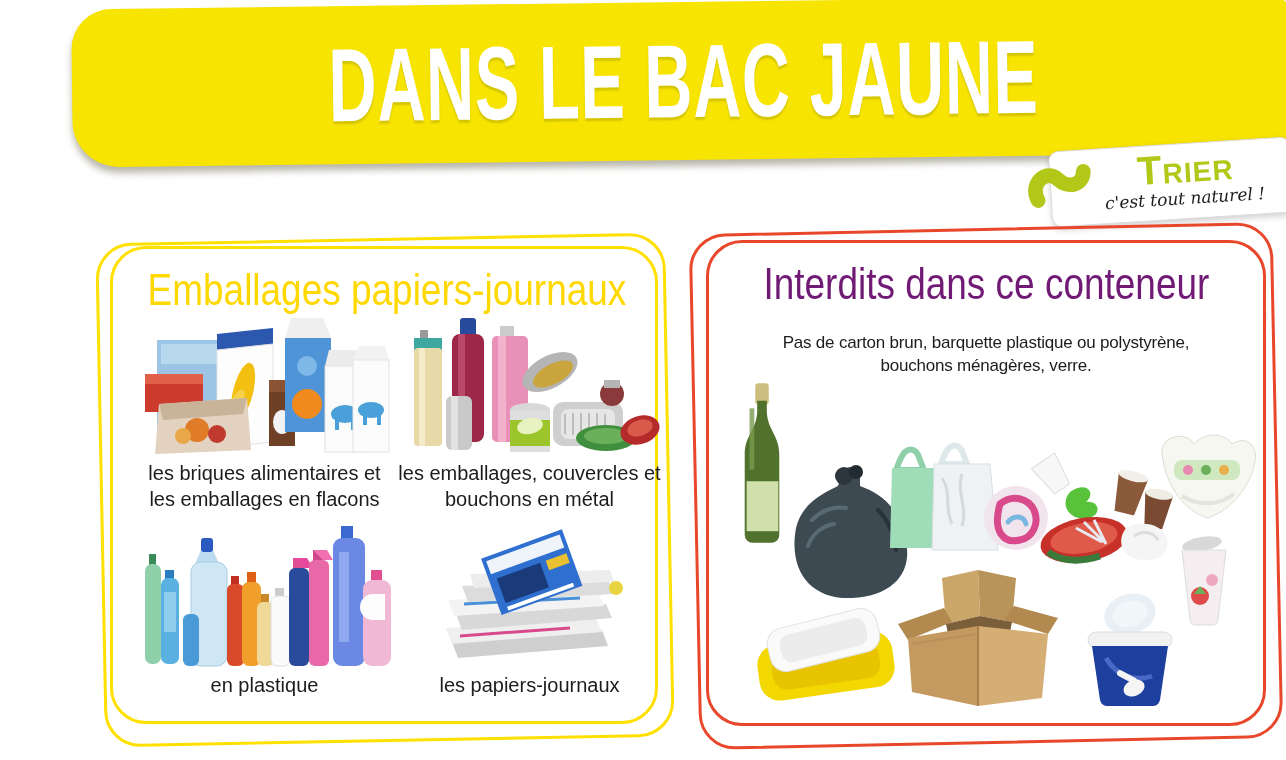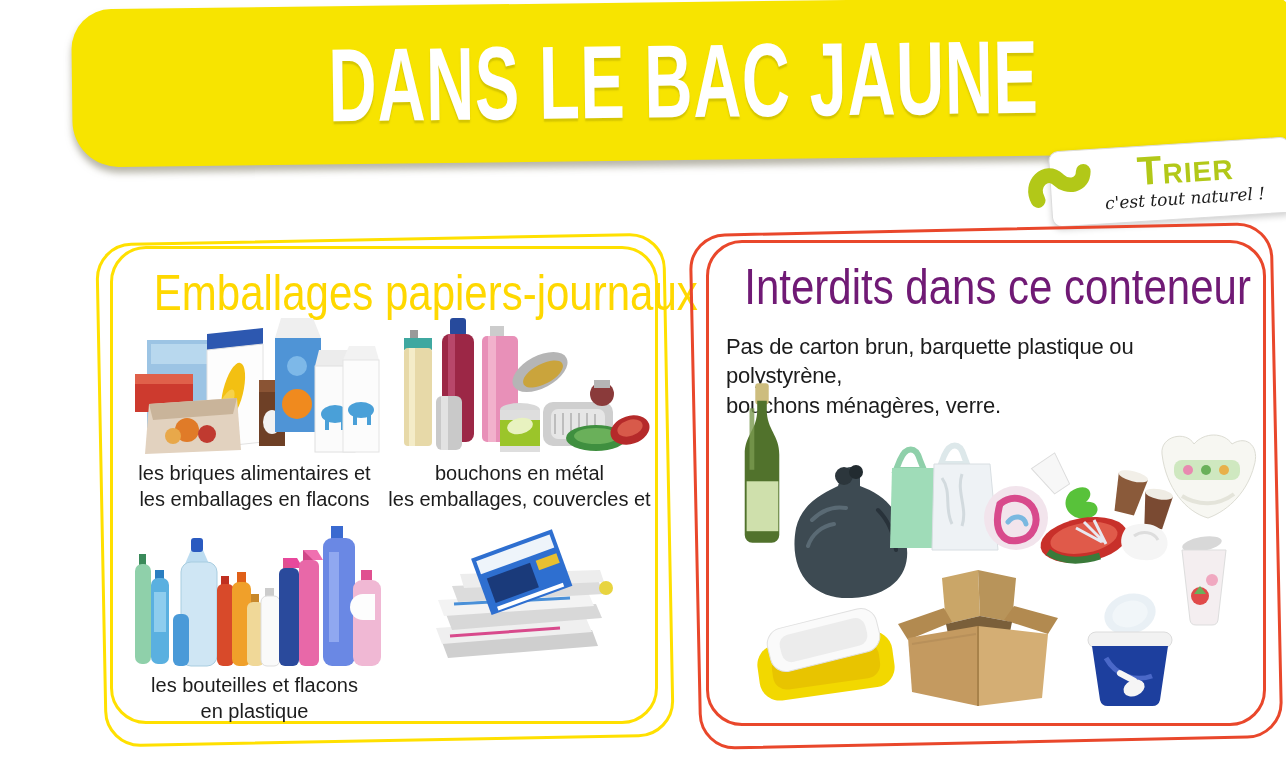--- a/index.html
+++ b/index.html
@@ -22,42 +22,42 @@
   .brand{color:#B2C818;font-weight:bold;line-height:1;letter-spacing:1px;padding-left:30px;}
   .brand-initial{font-size:40px;}
   .brand-rest{font-size:28px;}
   .tagline{font-family:"DejaVu Serif",serif;font-style:italic;font-size:17px;color:#1d1d1d;
            margin-top:0px;padding-left:26px;white-space:nowrap;}
   .squiggle{position:absolute;left:982px;top:152px;width:68px;height:66px;transform:rotate(-8deg);}
 
   
   .panel{position:absolute;}
   .frame{position:absolute;border-radius:36px;pointer-events:none;}
-  .panel-title{position:absolute;width:100%;text-align:center;font-size:50px;line-height:1;
+  .panel-title{position:absolute;width:100%;text-align:center;font-size:44px;line-height:1;
                white-space:nowrap;}
   .panel-title > span{display:inline-block;transform:scaleX(0.84);transform-origin:center;}
 
   
   .panel-left{left:58px;top:236px;width:564px;height:508px;}
   .panel-left .frame-a{left:-2px;top:2px;right:-4px;bottom:2px;border:3px solid #FFE000;transform:rotate(-1.1deg);}
   .panel-left .frame-b{left:8px;top:10px;right:8px;bottom:20px;border:3px solid #FFE000;}
   .panel-left .panel-title{top:32px;color:#FFD800;}
-  .figs{position:absolute;left:20px;top:74px;width:530px;display:grid;
+  .figs{position:absolute;left:30px;top:74px;width:530px;display:grid;
         grid-template-columns:1fr 1fr;row-gap:6px;}
   .fig{text-align:center;}
   .fig svg{display:block;margin:0 auto;}
   .caption{font-size:20px;line-height:1.3;color:#1c1c1c;margin-top:2px;}
 
   
   .panel-right{left:652px;top:228px;width:580px;height:520px;}
   .panel-right .frame-a{left:-2px;top:0px;right:-2px;bottom:4px;border:3px solid #E9472B;transform:rotate(-1.2deg);}
   .panel-right .frame-b{left:10px;top:12px;right:10px;bottom:22px;border:3px solid #E9472B;}
   .panel-right .panel-title{top:34px;color:#701a75;}
-  .desc{position:absolute;left:30px;top:104px;width:520px;text-align:left;color:#1c1c1c;
-        font-size:22px;line-height:1.33;letter-spacing:-0.2px;}
+  .desc{position:absolute;left:30px;top:104px;width:520px;text-align:center;color:#1c1c1c;
+        font-size:17px;line-height:1.33;letter-spacing:-0.2px;}
   .collage-item{position:absolute;}
   .collage-item svg{display:block;width:100%;height:100%;}
 </style>
 </head>
 <body>
 
 <div class="stage">
 
   <div class="banner">
     <div class="banner-title">DANS LE BAC JAUNE</div>
@@ -144,22 +144,22 @@
           <rect x="161" y="99" width="54" height="30" rx="7" fill="#e6e6e6"></rect>
           <path d="M165 104 v20 M173 103 v22 M181 103 v22 M189 103 v22 M197 103 v22 M205 104 v20" stroke="#bdbdbd" stroke-width="2" fill="none"></path>
           <ellipse cx="206" cy="128" rx="30" ry="13" fill="#3f8f3f"></ellipse>
           <ellipse cx="206" cy="126" rx="22" ry="8" fill="#6ab05a"></ellipse>
           <ellipse cx="240" cy="120" rx="20" ry="14" fill="#b52a2a" transform="rotate(-18 240 120)"></ellipse>
           <ellipse cx="240" cy="118" rx="13" ry="8" fill="#d85a4a" transform="rotate(-18 240 118)"></ellipse>
           <circle cx="212" cy="84" r="12" fill="#8a3a3a"></circle>
           <rect x="204" y="70" width="16" height="8" fill="#b5b5b5"></rect>
         </svg>
         <div class="caption">
+          <div>les emballages, couvercles et</div>
           <div>bouchons en métal</div>
-          <div>les emballages, couvercles et</div>
 
         </div>
       </div>
 
       <div class="fig">
         <svg width="260" height="152" viewBox="0 0 260 152">
           <rect x="14" y="36" width="7" height="12" fill="#3a8a5a"></rect>
           <rect x="10" y="46" width="16" height="100" rx="7" fill="#8fd0aa"></rect>
           <rect x="30" y="52" width="9" height="10" fill="#2a7ec0"></rect>
           <rect x="26" y="60" width="18" height="86" rx="7" fill="#5ab0e0"></rect>
@@ -183,21 +183,20 @@
           <path d="M178 32 h14 l6 10 h-10 Z" fill="#f070b0"></path>
           <rect x="174" y="42" width="20" height="106" rx="6" fill="#e868a8"></rect>
           <rect x="206" y="8" width="12" height="14" fill="#3a6ad0"></rect>
           <rect x="198" y="20" width="32" height="128" rx="9" fill="#6a88e4"></rect>
           <rect x="204" y="34" width="10" height="90" fill="#90a8f0"></rect>
           <rect x="236" y="52" width="11" height="12" fill="#e05090"></rect>
           <rect x="228" y="62" width="28" height="86" rx="9" fill="#f0b8d4"></rect>
           <path d="M238 76 h12 v26 h-12 a13 13 0 0 1 0 -26" fill="#fdfdfd"></path>
         </svg>
         <div class="caption">
-          <div>les bouteilles et flacons</div>
           <div>en plastique</div>
         </div>
       </div>
 
       <div class="fig">
         <svg width="220" height="152" viewBox="0 0 220 152">
           <polygon points="32,124 182,112 188,128 38,140" fill="#cfcfcf"></polygon>
           <polygon points="26,110 176,100 182,114 32,126" fill="#efefef"></polygon>
           <line x1="40" y1="118" x2="150" y2="110" stroke="#d84a8c" stroke-width="3"></line>
           <polygon points="36,96 186,86 192,100 42,112" fill="#d8d8d8"></polygon>
@@ -207,20 +206,24 @@
           <polygon points="50,56 190,52 194,64 54,70" fill="#ededed"></polygon>
           <g transform="rotate(-20 112 52)">
             <rect x="68" y="24" width="86" height="60" fill="#2e6fd0"></rect>
             <rect x="72" y="28" width="78" height="14" fill="#eef4fa"></rect>
             <rect x="76" y="48" width="46" height="26" fill="#1a3a7a"></rect>
             <rect x="128" y="48" width="22" height="10" fill="#e8c030"></rect>
             <rect x="76" y="78" width="70" height="4" fill="#ffffff"></rect>
           </g>
           <circle cx="196" cy="70" r="7" fill="#e8d440"></circle>
         </svg>
+        <div class="caption">
+          <div>les papiers-journaux</div>
+          <div></div>
+        </div>
       </div>
 
     </div>
   </div>
 
   <div class="panel panel-right">
     <div class="frame frame-a"></div>
     <div class="frame frame-b"></div>
     <div class="panel-title"><span>Interdits dans ce conteneur</span></div>
 

